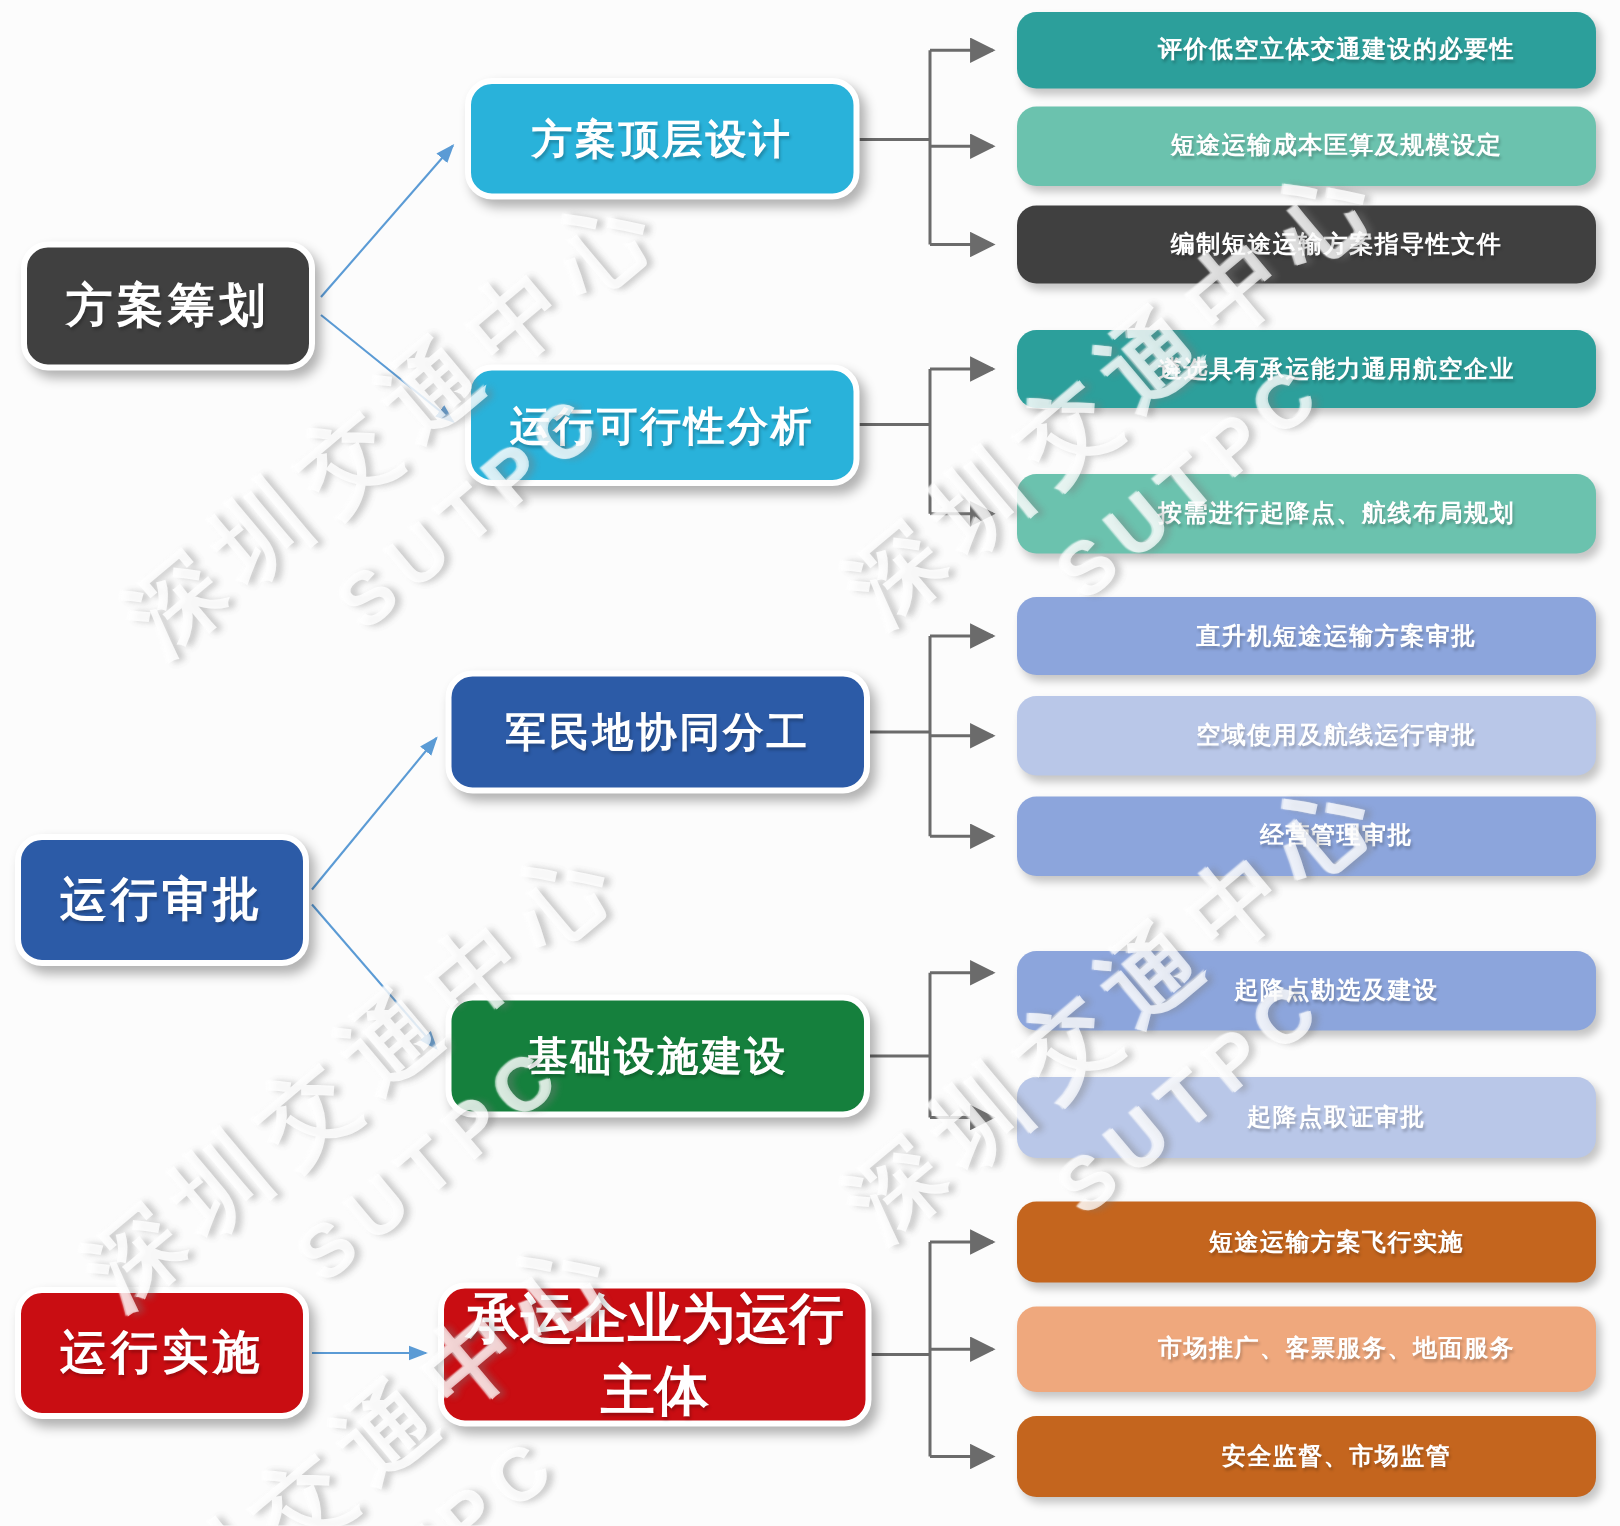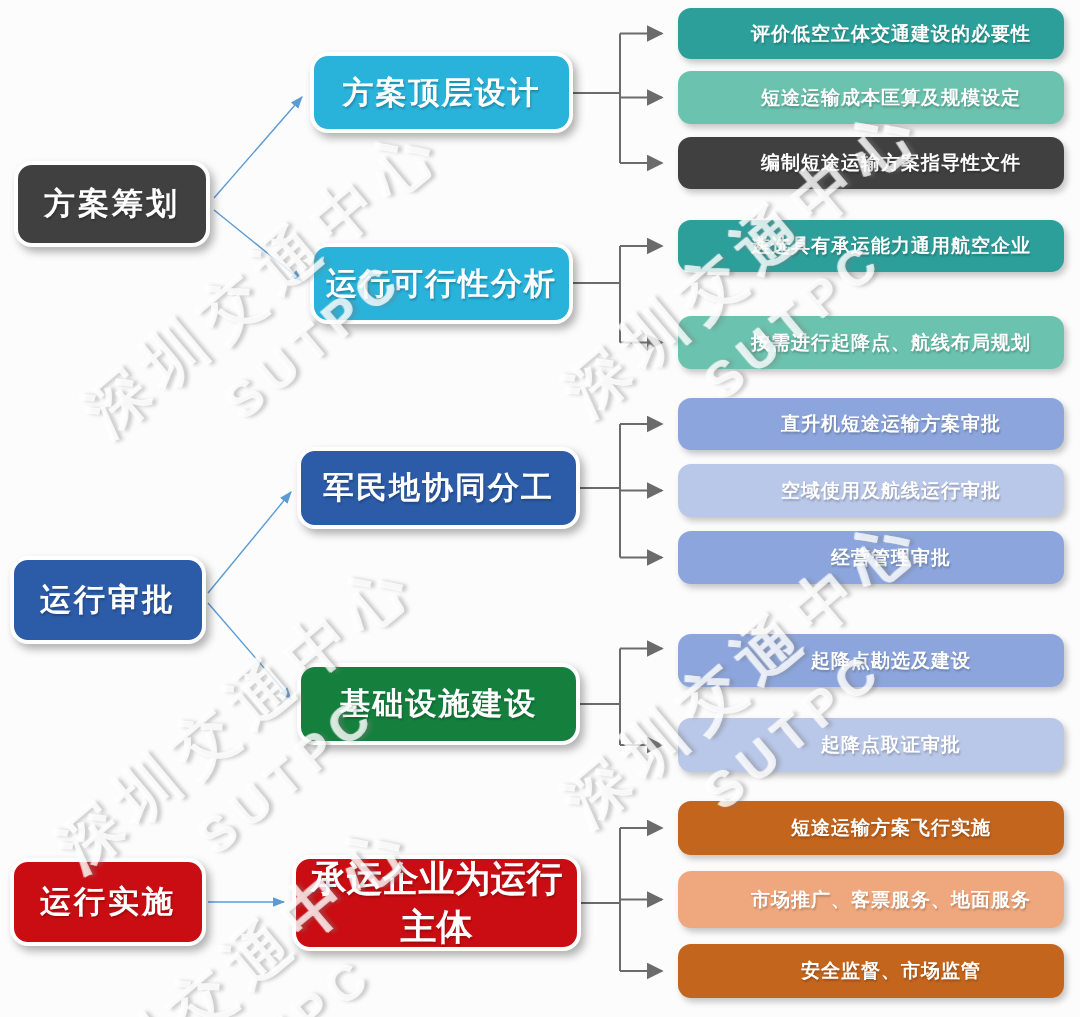--- a/index.html
+++ b/index.html
@@ -12,27 +12,27 @@
     position:absolute;box-sizing:border-box;z-index:2;
     display:flex;align-items:center;justify-content:center;
     color:#fff;font-weight:bold;text-align:center;
     text-shadow:1px 2px 2px rgba(0,0,0,0.22);
   }
   .framed{
     border:4px solid #fff;border-radius:18px;
     box-shadow:4px 5px 8px rgba(0,0,0,0.30);
   }
   .stage{font-size:31px;letter-spacing:3px;}
-  .branch{font-size:31px;letter-spacing:2px;}
+  .branch{font-size:27px;letter-spacing:2px;}
   .branch-two-line{
     font-size:36px;letter-spacing:0px;line-height:1.32;
     flex-direction:column;
   }
   .leaf{
-    border-radius:13px;font-size:19px;letter-spacing:1px;
+    border-radius:13px;font-size:16px;letter-spacing:1px;
     box-shadow:3px 4px 6px rgba(0,0,0,0.22);
     padding-left:40px;
   }
   #connectors{position:absolute;left:0;top:0;z-index:1;}
   .wm{
     position:absolute;z-index:10;pointer-events:none;text-align:center;
     transform:translate(-50%,-50%) rotate(-40deg);
     opacity:0.85;white-space:nowrap;
   }
   .wm-cn{

